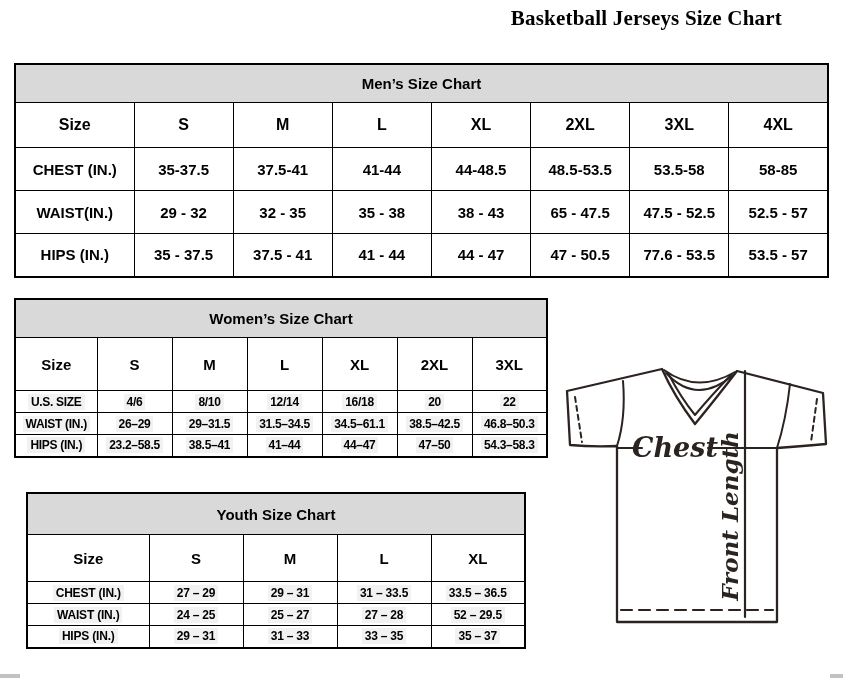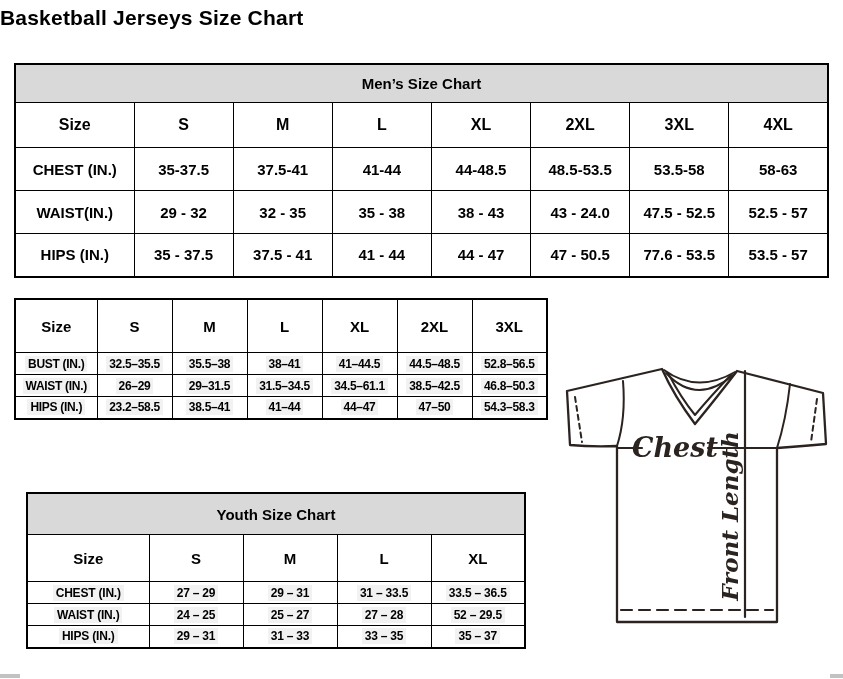--- a/index.html
+++ b/index.html
@@ -1,22 +1,22 @@
 <!DOCTYPE html>
 <html><head>
 <meta charset="utf-8">
 <style>
   html,body{margin:0;padding:0;}
   body{
     width:843px;height:679px;position:relative;overflow:hidden;
     background:#ffffff;font-family:"Liberation Sans", sans-serif;color:#000;
   }
   .page-title{
-    position:absolute;top:6px;left:0;width:782px;text-align:left;
-    font-size:21px;font-weight:bold;letter-spacing:0.2px;
+    position:absolute;top:6px;left:0;width:782px;text-align:right;
+    font-size:21px;font-weight:bold;letter-spacing:0.2px;font-family:Liberation Serif, serif;
   }
   table.size-table{
     position:absolute;border-collapse:collapse;table-layout:fixed;
     border:2px solid #000;background:#fff;
   }
   table.size-table th, table.size-table td{
     border:1px solid #000;text-align:center;vertical-align:middle;
     padding:0;font-weight:bold;color:#000;
   }
   .section-header{
@@ -82,29 +82,29 @@
   </thead>
   <tbody>
     <tr>
       <td>CHEST (IN.)</td>
       <td>35-37.5</td>
       <td>37.5-41</td>
       <td>41-44</td>
       <td>44-48.5</td>
       <td>48.5-53.5</td>
       <td>53.5-58</td>
-      <td>58-63</td>
+      <td>58-85</td>
     </tr>
     <tr>
       <td>WAIST(IN.)</td>
       <td>29 - 32</td>
       <td>32 - 35</td>
       <td>35 - 38</td>
       <td>38 - 43</td>
-      <td>43 - 24.0</td>
+      <td>65 - 47.5</td>
       <td>47.5 - 52.5</td>
       <td>52.5 - 57</td>
     </tr>
     <tr>
       <td>HIPS (IN.)</td>
       <td>35 - 37.5</td>
       <td>37.5 - 41</td>
       <td>41 - 44</td>
       <td>44 - 47</td>
       <td>47 - 50.5</td>
@@ -118,39 +118,42 @@
   <colgroup>
     <col style="width:82px">
       <col>
       <col>
       <col>
       <col>
       <col>
       <col>
   </colgroup>
   <thead>
+    <tr class="band">
+      <th colspan="7" class="section-header">Women’s Size Chart</th>
+    </tr>
     <tr class="cols">
       <th>Size</th>
       <th>S</th>
       <th>M</th>
       <th>L</th>
       <th>XL</th>
       <th>2XL</th>
       <th>3XL</th>
     </tr>
   </thead>
   <tbody>
     <tr>
-      <td><span class="hl">BUST (IN.)</span></td>
-      <td><span class="hl">32.5–35.5</span></td>
-      <td><span class="hl">35.5–38</span></td>
-      <td><span class="hl">38–41</span></td>
-      <td><span class="hl">41–44.5</span></td>
-      <td><span class="hl">44.5–48.5</span></td>
-      <td><span class="hl">52.8–56.5</span></td>
+      <td><span class="hl">U.S. SIZE</span></td>
+      <td><span class="hl">4/6</span></td>
+      <td><span class="hl">8/10</span></td>
+      <td><span class="hl">12/14</span></td>
+      <td><span class="hl">16/18</span></td>
+      <td><span class="hl">20</span></td>
+      <td><span class="hl">22</span></td>
     </tr>
     <tr>
       <td><span class="hl">WAIST (IN.)</span></td>
       <td><span class="hl">26–29</span></td>
       <td><span class="hl">29–31.5</span></td>
       <td><span class="hl">31.5–34.5</span></td>
       <td><span class="hl">34.5–61.1</span></td>
       <td><span class="hl">38.5–42.5</span></td>
       <td><span class="hl">46.8–50.3</span></td>
     </tr>

